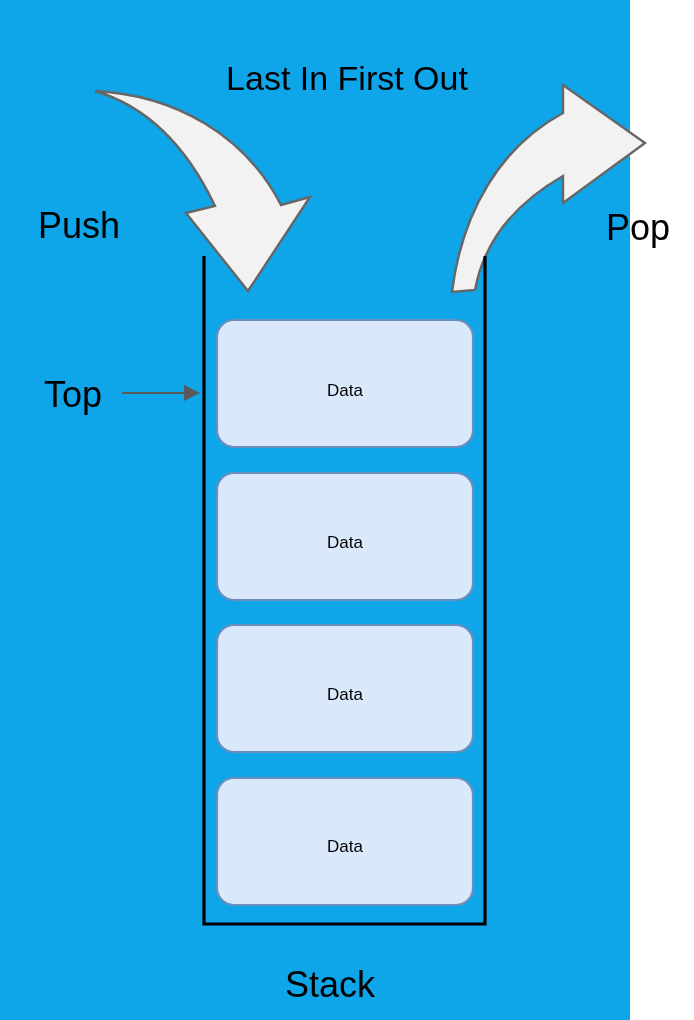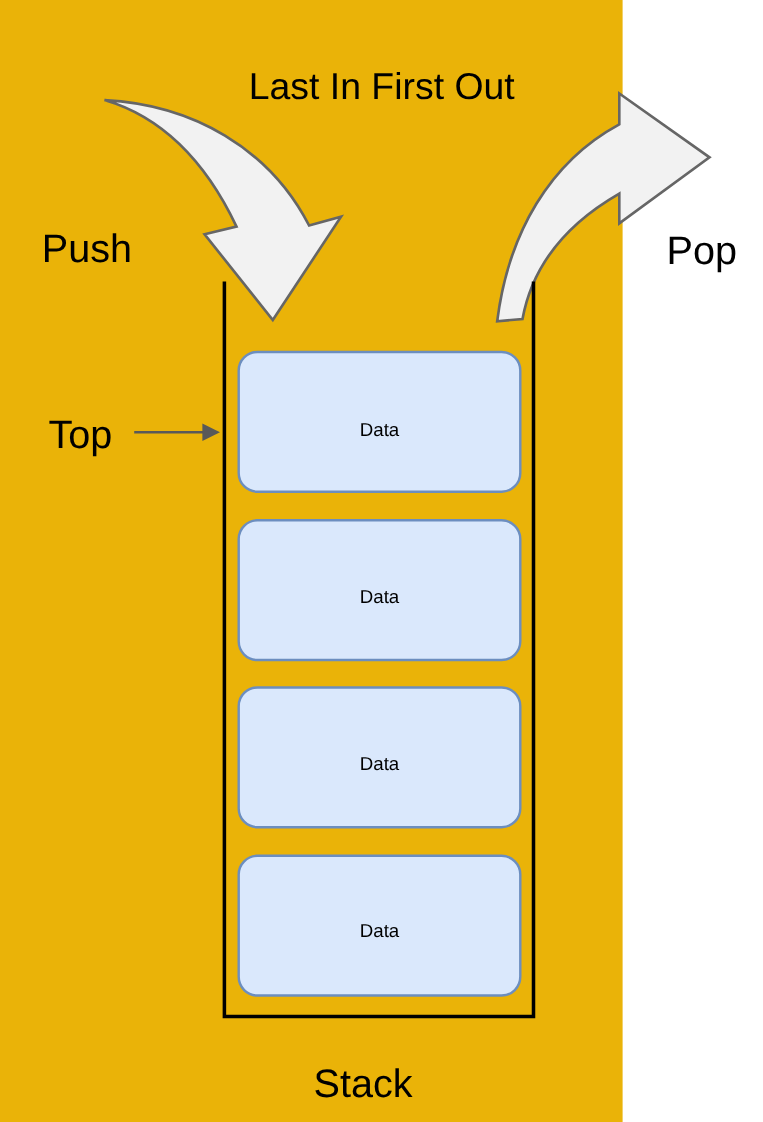--- a/index.html
+++ b/index.html
@@ -9,23 +9,23 @@
     background: #ffffff;
   }
   body {
     width: 694px;
     height: 1020px;
     font-family: "Liberation Sans", sans-serif;
     overflow: hidden;
   }
   #diagram-root {
     position: relative;
-    width: 566px;
+    width: 630px;
     height: 1020px;
-    background: #eab308;
+    background: #0ea5e9;
   }
   svg.canvas {
     position: absolute;
     top: 0;
     left: 0;
     width: 694px;
     height: 1020px;
     display: block;
   }
   

